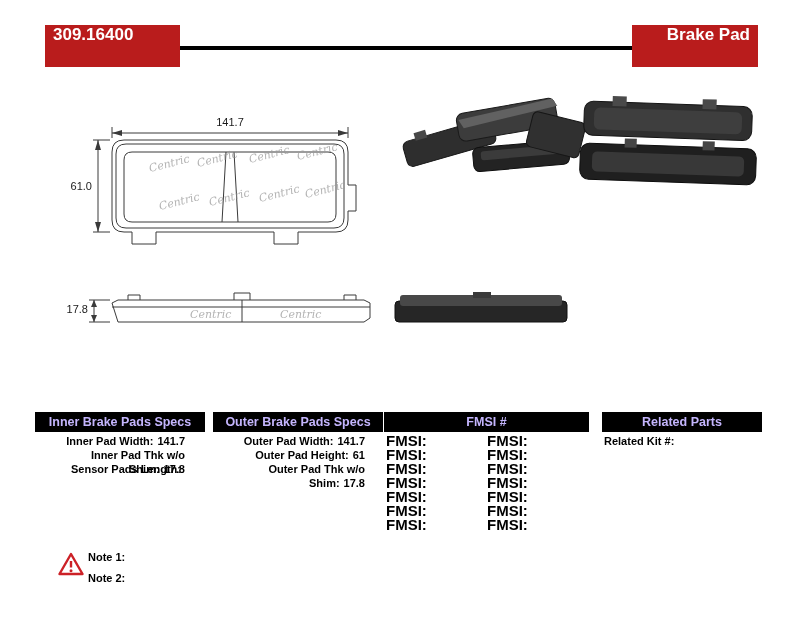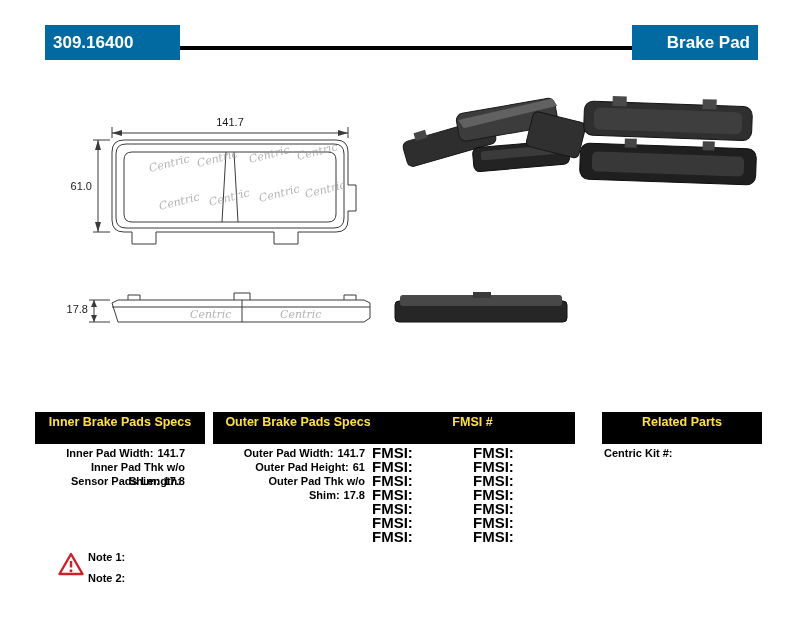--- a/index.html
+++ b/index.html
@@ -1,41 +1,41 @@
 <!DOCTYPE html>
 <html><head>
 <meta charset="utf-8">
 <style>
   html,body{margin:0;padding:0;background:#fff;}
   .page{position:relative;width:800px;height:619px;background:#ffffff;overflow:hidden;
         font-family:"Liberation Sans",sans-serif;color:#000;}
 
   
   .hdr-rule{position:absolute;left:45px;top:46px;width:701px;height:4px;background:#000;}
-  .hdr-box{position:absolute;top:25px;height:35px;background:#0369a1;color:#fff;
-           display:flex;align-items:center;font-weight:bold;font-size:17px;}
+  .hdr-box{position:absolute;top:25px;height:42px;background:#b91c1c;color:#fff;
+           display:flex;font-weight:bold;font-size:17px;}
   .hdr-part{left:45px;width:127px;padding-left:8px;}
   .hdr-type{left:604px;width:118px;justify-content:flex-end;padding-right:8px;margin-left:28px;}
 
   
   .art{position:absolute;left:0;top:0;}
   .art path,.art line,.art polyline{fill:none;stroke:#3a3a3a;stroke-width:1;}
   .art .dim{stroke:#3a3a3a;stroke-width:1;}
   .art .arrow{fill:#3a3a3a;stroke:none;}
   .art text{font-family:"Liberation Sans",sans-serif;font-size:11px;fill:#1a1a1a;}
   .art text.wm{font-family:"DejaVu Serif",serif;font-style:italic;font-size:11px;
                fill:#9a9a9a;opacity:.75;}
 
   
   .spec-col{position:absolute;top:412px;}
   .col-inner{left:35px;width:170px;}
   .col-outer{left:213px;width:170px;}
-  .col-fmsi{left:370px;width:205px;}
+  .col-fmsi{left:384px;width:205px;}
   .col-related{left:602px;width:160px;}
-  .spec-header{height:32px;line-height:20px;background:#000;color:#fde047;text-align:center;
+  .spec-header{height:20px;line-height:20px;background:#000;color:#c4b5fd;text-align:center;
                font-weight:bold;font-size:12.5px;}
   .spec-rows{padding-top:2px;}
   .spec-row{height:14px;line-height:14px;font-size:11px;font-weight:bold;}
   .col-inner .spec-row{text-align:right;padding-right:20px;}
   .col-outer .spec-row{text-align:right;padding-right:18px;}
   .spec-row .val{margin-left:4px;}
   .fmsi-row{display:flex;height:14px;line-height:14px;font-size:15px;font-weight:bold;padding-left:2px;}
   .fmsi-row .f-left{width:101px;}
   .col-related .spec-row{text-align:left;padding-left:2px;}
 
@@ -209,21 +209,21 @@
       <div class="fmsi-row">
           <span class="f-left">FMSI:</span>
           <span class="f-right">FMSI:</span>
         </div>
     </div>
   </div>
 
   <div class="spec-col col-related">
     <div class="spec-header">Related Parts</div>
     <div class="spec-rows">
-      <div class="spec-row"><span class="lbl">Centric Kit #:</span><span class="val"></span></div>
+      <div class="spec-row"><span class="lbl">Related Kit #:</span><span class="val"></span></div>
     </div>
   </div>
 
   <svg class="warn-icon" width="26" height="24" viewBox="0 0 26 24">
     <path d="M13 2 L24.5 22 L1.5 22 Z" fill="#ffffff" stroke="#cc2127" stroke-width="2.4" stroke-linejoin="round"></path>
     <line x1="13" y1="9" x2="13" y2="15.5" stroke="#cc2127" stroke-width="2.4"></line>
     <circle cx="13" cy="18.8" r="1.5" fill="#cc2127"></circle>
   </svg>
   <div class="note-line note-1">Note 1:</div>
   <div class="note-line note-2">Note 2:</div>

